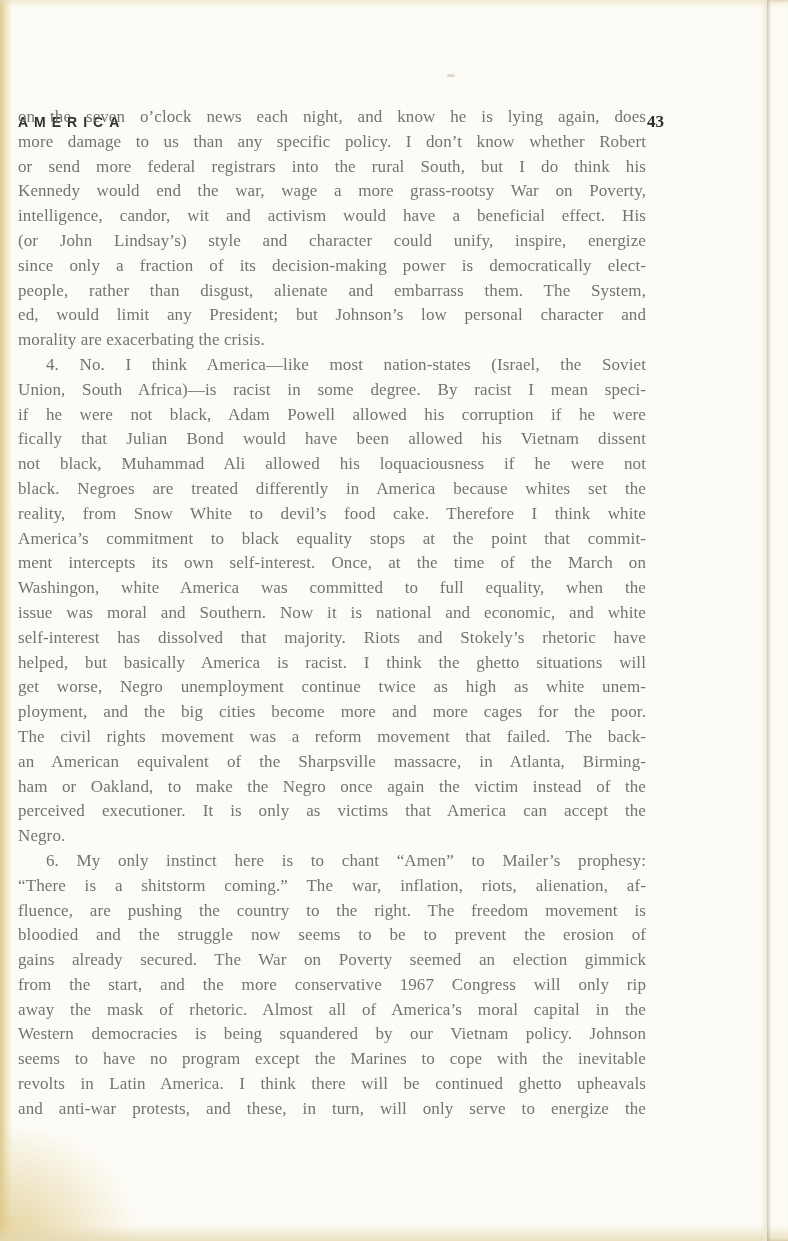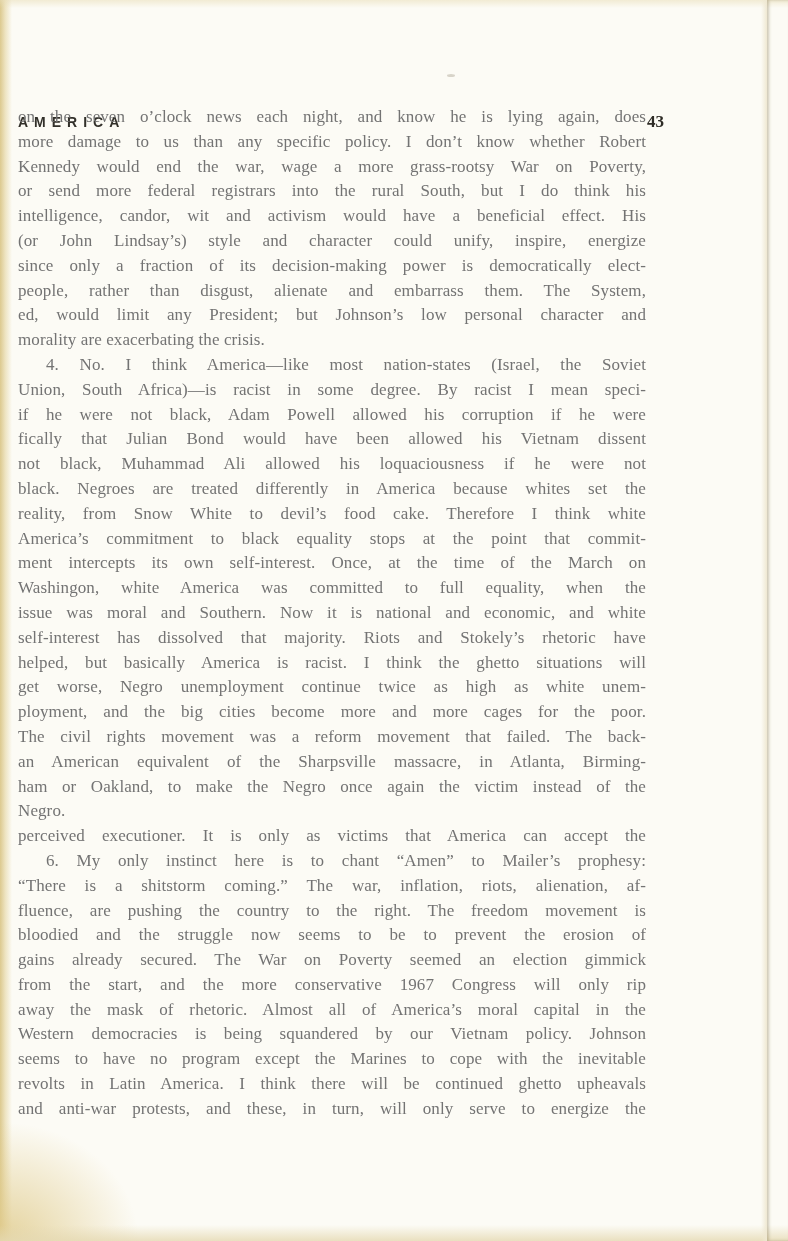--- a/index.html
+++ b/index.html
@@ -104,22 +104,22 @@
 
   <div class="content">
     <div class="running-header">
       <span class="title">AMERICA</span>
       <span class="pagenum">43</span>
     </div>
     <div class="body-text">
         <div class="para">
           <div class="line">on the seven o’clock news each night, and know he is lying again, does</div>
           <div class="line">more damage to us than any specific policy. I don’t know whether Robert</div>
+          <div class="line">or send more federal registrars into the rural South, but I do think his</div>
           <div class="line">Kennedy would end the war, wage a more grass-rootsy War on Poverty,</div>
-          <div class="line">or send more federal registrars into the rural South, but I do think his</div>
           <div class="line">intelligence, candor, wit and activism would have a beneficial effect. His</div>
           <div class="line">(or John Lindsay’s) style and character could unify, inspire, energize</div>
           <div class="line">since only a fraction of its decision-making power is democratically elect-</div>
           <div class="line">people, rather than disgust, alienate and embarrass them. The System,</div>
           <div class="line">ed, would limit any President; but Johnson’s low personal character and</div>
           <div class="line last">morality are exacerbating the crisis.</div>
         </div>
         <div class="para">
           <div class="line indent">4. No. I think America—like most nation-states (Israel, the Soviet</div>
           <div class="line">Union, South Africa)—is racist in some degree. By racist I mean speci-</div>
@@ -132,22 +132,22 @@
           <div class="line">ment intercepts its own self-interest. Once, at the time of the March on</div>
           <div class="line">Washingon, white America was committed to full equality, when the</div>
           <div class="line">issue was moral and Southern. Now it is national and economic, and white</div>
           <div class="line">self-interest has dissolved that majority. Riots and Stokely’s rhetoric have</div>
           <div class="line">helped, but basically America is racist. I think the ghetto situations will</div>
           <div class="line">get worse, Negro unemployment continue twice as high as white unem-</div>
           <div class="line">ployment, and the big cities become more and more cages for the poor.</div>
           <div class="line">The civil rights movement was a reform movement that failed. The back-</div>
           <div class="line">an American equivalent of the Sharpsville massacre, in Atlanta, Birming-</div>
           <div class="line">ham or Oakland, to make the Negro once again the victim instead of the</div>
+          <div class="line">perceived executioner. It is only as victims that America can accept the</div>
           <div class="line last">Negro.</div>
-          <div class="line">perceived executioner. It is only as victims that America can accept the</div>
         </div>
         <div class="para">
           <div class="line indent">6. My only instinct here is to chant “Amen” to Mailer’s prophesy:</div>
           <div class="line">“There is a shitstorm coming.” The war, inflation, riots, alienation, af-</div>
           <div class="line">fluence, are pushing the country to the right. The freedom movement is</div>
           <div class="line">bloodied and the struggle now seems to be to prevent the erosion of</div>
           <div class="line">gains already secured. The War on Poverty seemed an election gimmick</div>
           <div class="line">from the start, and the more conservative 1967 Congress will only rip</div>
           <div class="line">away the mask of rhetoric. Almost all of America’s moral capital in the</div>
           <div class="line">Western democracies is being squandered by our Vietnam policy. Johnson</div>

